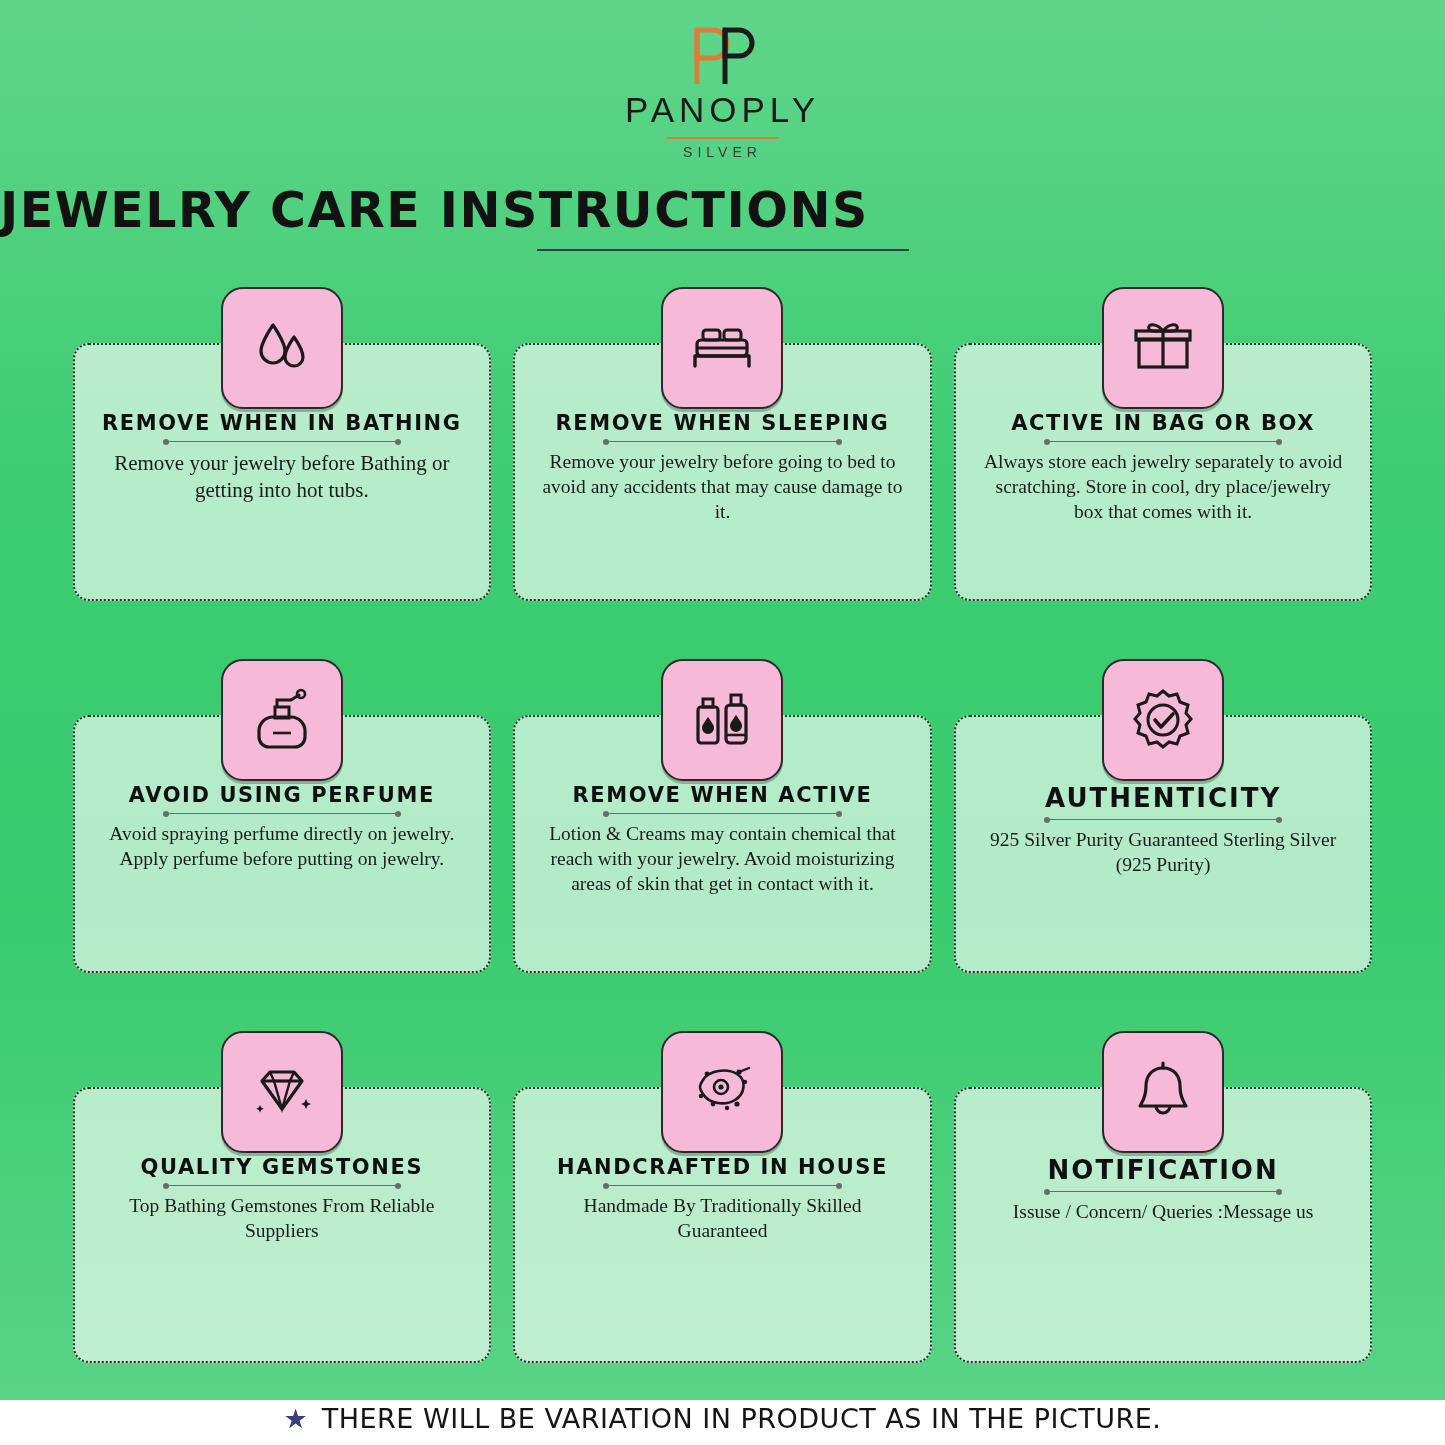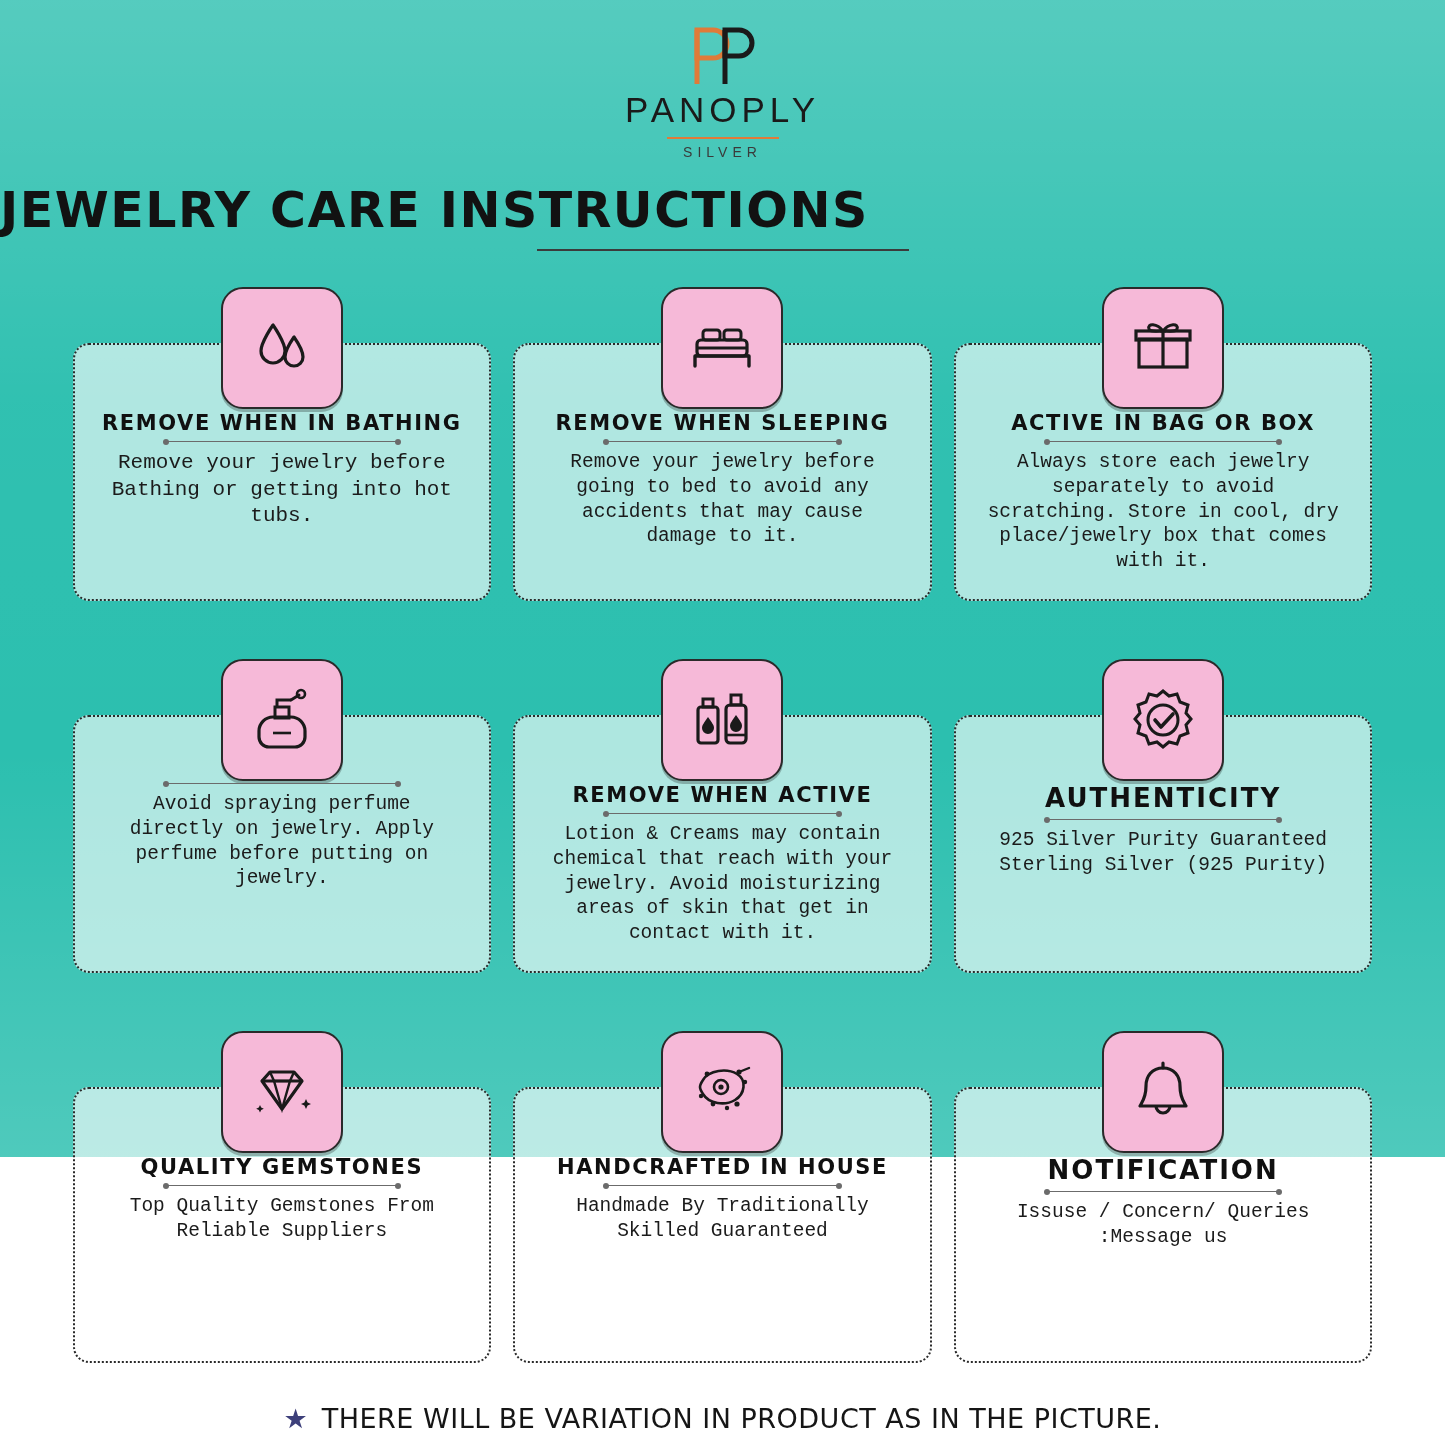--- a/index.html
+++ b/index.html
@@ -9,40 +9,40 @@
   body {
     width: 1445px;
     height: 1445px;
     font-family: "DejaVu Sans", sans-serif;
     overflow: hidden;
   }
 
   .page {
     position: relative;
     width: 1445px;
-    height: 1157px;
+    height: 1400px;
     background:
       radial-gradient(circle at 8% 12%, rgba(255,255,255,0.85) 0 60px, rgba(255,255,255,0) 120px),
       radial-gradient(circle at 21% 5%, rgba(255,244,235,0.9) 0 70px, rgba(255,255,255,0) 140px),
       radial-gradient(circle at 36% 8%, rgba(255,232,220,0.85) 0 55px, rgba(255,255,255,0) 115px),
       radial-gradient(circle at 50% 4%, rgba(255,215,200,0.75) 0 65px, rgba(255,255,255,0) 140px),
       radial-gradient(circle at 63% 10%, rgba(255,240,230,0.8) 0 60px, rgba(255,255,255,0) 130px),
       radial-gradient(circle at 78% 6%, rgba(245,225,215,0.8) 0 70px, rgba(255,255,255,0) 150px),
       radial-gradient(circle at 92% 12%, rgba(255,248,240,0.85) 0 65px, rgba(255,255,255,0) 140px),
       radial-gradient(circle at 6% 72%, rgba(228,120,95,0.45) 0 70px, rgba(255,255,255,0) 160px),
       radial-gradient(circle at 14% 80%, rgba(235,150,125,0.35) 0 60px, rgba(255,255,255,0) 150px),
       radial-gradient(circle at 4% 92%, rgba(250,210,200,0.5) 0 70px, rgba(255,255,255,0) 150px),
       radial-gradient(circle at 72% 88%, rgba(232,120,100,0.40) 0 80px, rgba(255,255,255,0) 170px),
       radial-gradient(circle at 86% 96%, rgba(225,95,80,0.45) 0 85px, rgba(255,255,255,0) 180px),
       radial-gradient(circle at 95% 80%, rgba(250,220,212,0.55) 0 70px, rgba(255,255,255,0) 150px),
       radial-gradient(circle at 30% 45%, rgba(205,240,200,0.75) 0 220px, rgba(255,255,255,0) 420px),
       radial-gradient(circle at 70% 40%, rgba(210,242,205,0.7) 0 240px, rgba(255,255,255,0) 440px),
       radial-gradient(circle at 50% 65%, rgba(200,238,196,0.65) 0 260px, rgba(255,255,255,0) 480px),
       linear-gradient(160deg, #f3f1ee 0%, #e9f4e4 30%, #e4f2dd 55%, #f0 efe9 80%, #f2ece8 100%);
-    background-color: #14b8a6;
+    background-color: #22c55e;
   }
 
   
   .wash {
     position: absolute;
     inset: 0;
     background: linear-gradient(180deg, rgba(255,255,255,0.28) 0%, rgba(255,255,255,0.12) 35%, rgba(255,255,255,0.10) 65%, rgba(255,255,255,0.25) 100%);
     pointer-events: none;
   }
 
@@ -164,21 +164,21 @@
     top: -2.5px;
     width: 6px;
     height: 6px;
     background: #6b6b6b;
     border-radius: 50%;
   }
   .divider::before { left: -3px; }
   .divider::after { right: -3px; }
 
   .card-body {
-    font-family: Liberation Mono, monospace;
+    font-family: Liberation Serif, serif;
     font-size: 21px;
     line-height: 1.27;
     color: #1b1b1b;
     margin: 0;
   }
   .card-body.sm { font-size: 19.5px; }
 
   
   .footer {
     margin-top: 40px;
@@ -276,20 +276,21 @@
           <div class="icon-badge">
             <svg width="62" height="66" viewBox="0 0 62 66">
               <path d="M22 30 h18 a14 14 0 0 1 14 14 v6 a10 10 0 0 1 -10 10 h-26 a10 10 0 0 1 -10 -10 v-6 a14 14 0 0 1 14 -14 z" fill="none" stroke="#1a1a1a" stroke-width="3.2"></path>
               <rect x="24" y="20" width="14" height="11" fill="none" stroke="#1a1a1a" stroke-width="3"></rect>
               <path d="M26 20 v-7 h14" fill="none" stroke="#1a1a1a" stroke-width="3"></path>
               <path d="M40 13 l8 -5" stroke="#1a1a1a" stroke-width="3" stroke-linecap="round"></path>
               <circle cx="50" cy="7" r="4" fill="none" stroke="#1a1a1a" stroke-width="2.6"></circle>
               <path d="M22 46 h18" stroke="#1a1a1a" stroke-width="2.6"></path>
             </svg>
           </div>
+          <div class="card-title small">AVOID USING PERFUME</div>
           <div class="divider"></div>
           <p class="card-body sm">Avoid spraying perfume directly on jewelry. Apply perfume before putting on jewelry.</p>
         </div>
       </div>
 
       <div class="cell">
         <div class="card">
           <div class="icon-badge">
             <svg width="64" height="66" viewBox="0 0 64 66">
               <rect x="8" y="20" width="20" height="36" rx="3" fill="none" stroke="#1a1a1a" stroke-width="3.2"></rect>
@@ -329,21 +330,21 @@
               <path d="M14 20 h40 l-20 28 z" fill="none" stroke="#1a1a1a" stroke-width="3.2" stroke-linejoin="round"></path>
               <path d="M14 20 l8 -9 h24 l8 9" fill="none" stroke="#1a1a1a" stroke-width="3.2" stroke-linejoin="round"></path>
               <path d="M22 11 l4 9 8 28 8 -28 4 -9" fill="none" stroke="#1a1a1a" stroke-width="2.4"></path>
               <path d="M26 20 h16" stroke="#1a1a1a" stroke-width="2.4"></path>
               <path d="M58 38 l1.6 3.4 3.4 1.6 -3.4 1.6 -1.6 3.4 -1.6 -3.4 -3.4 -1.6 3.4 -1.6 z" fill="#1a1a1a"></path>
               <path d="M12 44 l1.2 2.6 2.6 1.2 -2.6 1.2 -1.2 2.6 -1.2 -2.6 -2.6 -1.2 2.6 -1.2 z" fill="#1a1a1a"></path>
             </svg>
           </div>
           <div class="card-title small">QUALITY GEMSTONES</div>
           <div class="divider"></div>
-          <p class="card-body sm">Top Quality Gemstones From Reliable Suppliers</p>
+          <p class="card-body sm">Top Bathing Gemstones From Reliable Suppliers</p>
         </div>
       </div>
 
       <div class="cell row3">
         <div class="card">
           <div class="icon-badge">
             <svg width="70" height="64" viewBox="0 0 70 64">
               <path d="M16 20 C22 10 40 8 50 14 C60 20 58 34 48 40 C38 46 22 44 16 34 C12 28 12 26 16 20 z" fill="none" stroke="#1a1a1a" stroke-width="2.6"></path>
               <circle cx="34" cy="27" r="7" fill="none" stroke="#1a1a1a" stroke-width="2.6"></circle>
               <circle cx="34" cy="27" r="2.6" fill="#1a1a1a"></circle>

